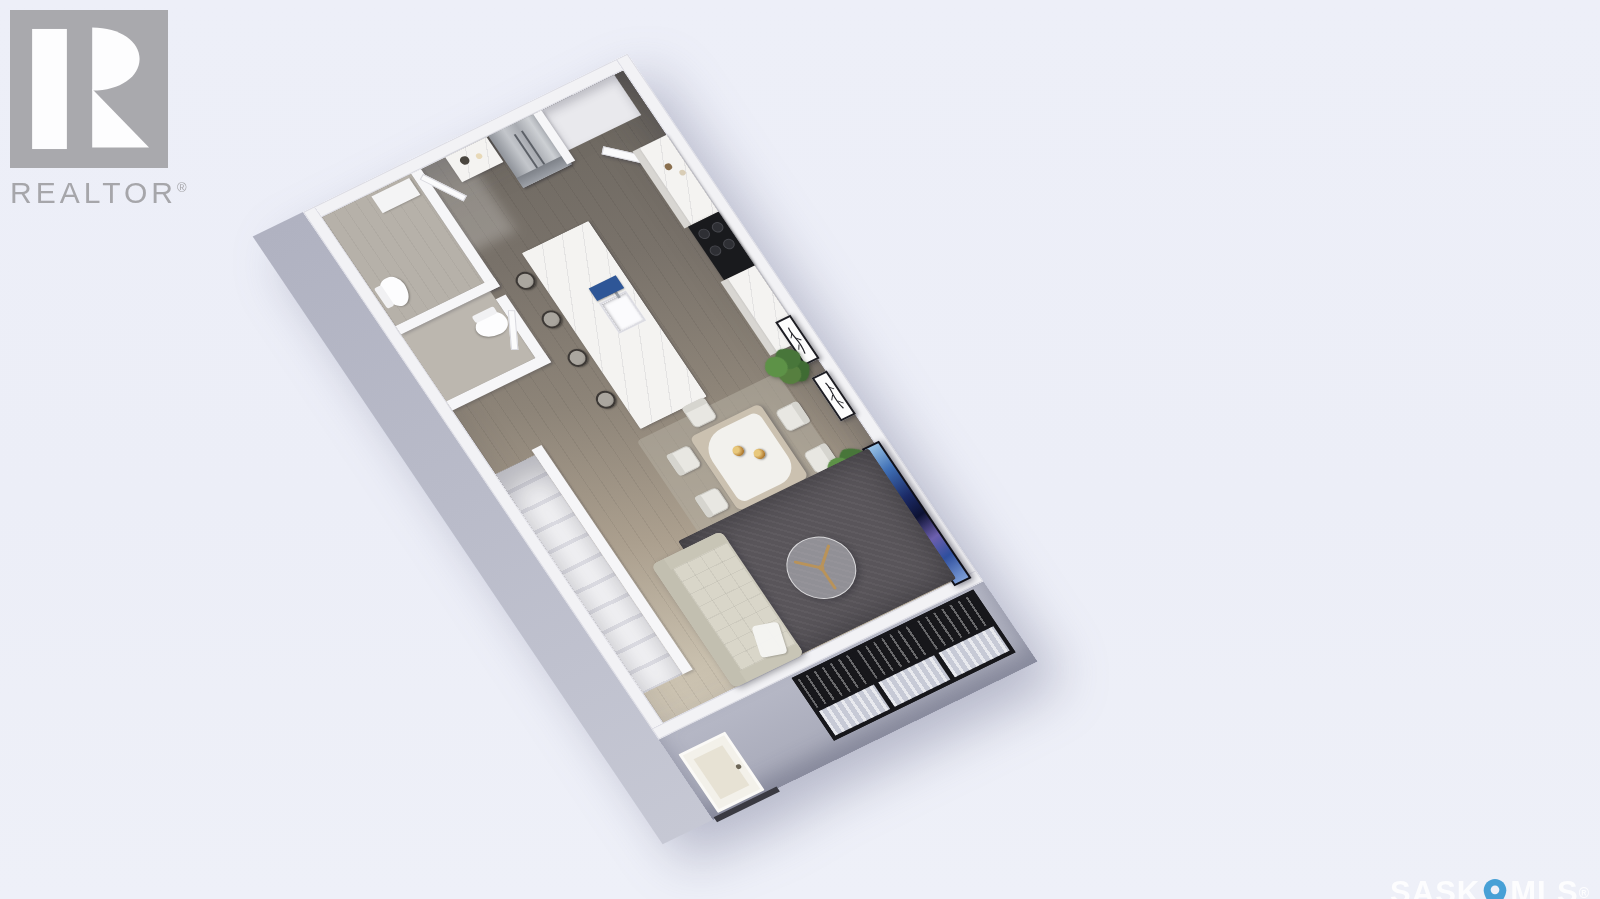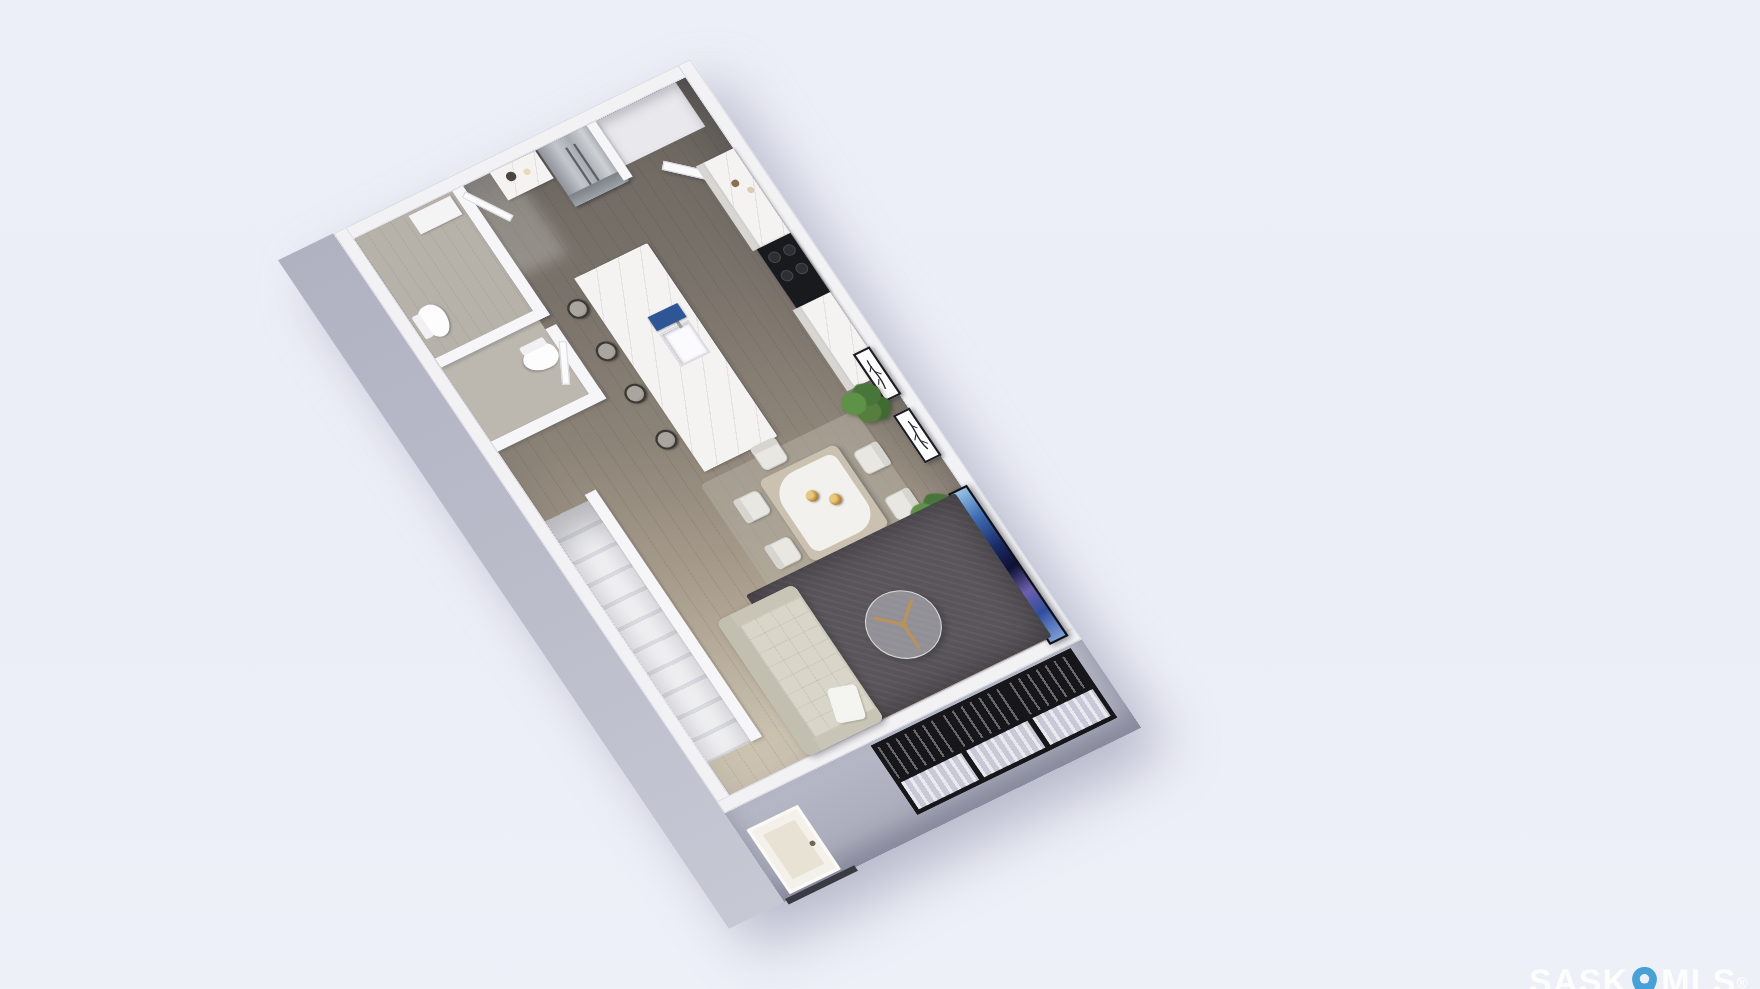--- a/index.html
+++ b/index.html
@@ -330,20 +330,29 @@
         <div class="seat"></div>
         <div class="throw"></div>
       </div>
 
       <div class="stairs"></div>
       <div class="iwall stair-wall"></div>
 
     </div>
   </div>
 
+  <div class="realtor">
+    <svg class="realtor-block" viewBox="0 0 100 100">
+      <rect x="0" y="0" width="100" height="100" fill="#a9a9ad"></rect>
+      <rect x="14" y="12" width="22" height="76" fill="#fdfdfe"></rect>
+      <path d="M52 11 C70 11 82 20 82 31 C82 42 70 51 52 51 Z" fill="#fdfdfe"></path>
+      <path d="M52 50 L88 87 L52 87 Z" fill="#fdfdfe"></path>
+    </svg>
+    <div class="realtor-text"><span>REALTOR</span><sup>®</sup></div>
+  </div>
 
   <div class="watermark">
     <span>SASK</span>
     <svg class="pin" viewBox="0 0 24 34">
       <path d="M12 0 C5.4 0 0 5.4 0 12 C0 21 12 33 12 33 S24 21 24 12 C24 5.4 18.6 0 12 0 Z" fill="#47a0d6"></path>
       <circle cx="12" cy="11.5" r="4.6" fill="#eef0f8"></circle>
     </svg>
     <span>MLS</span>
       <sup>®</sup>
   </div>

